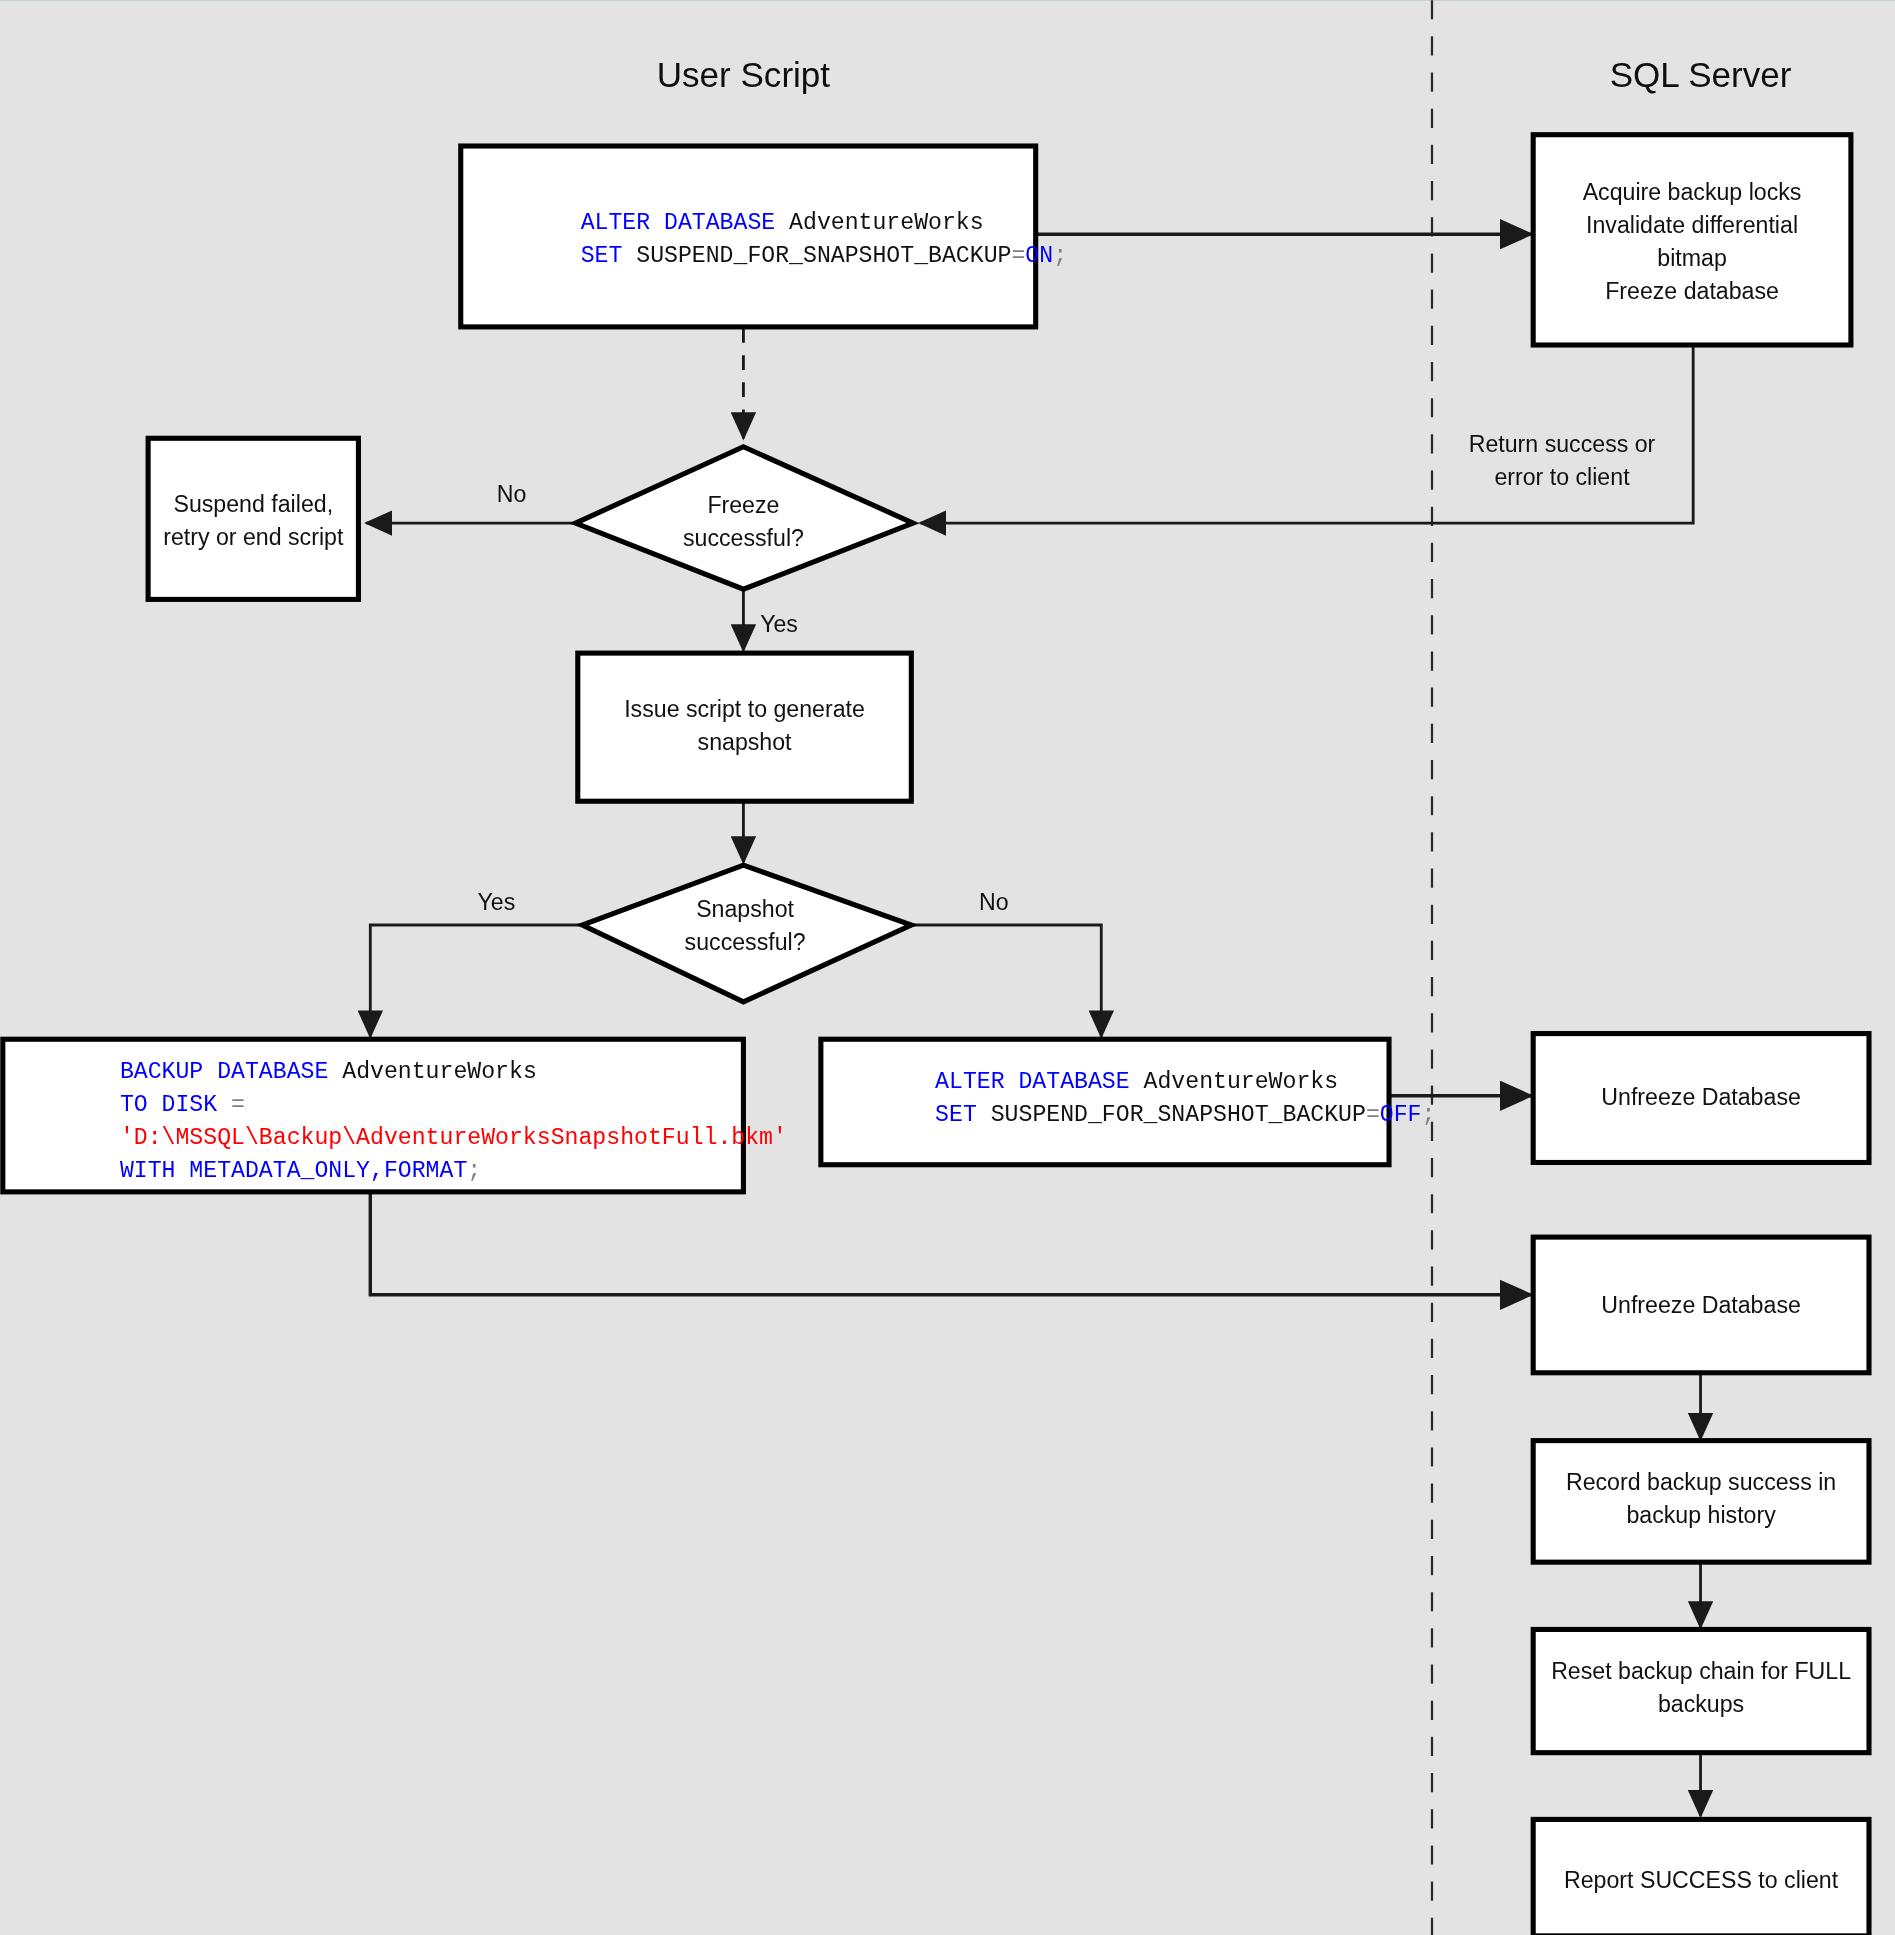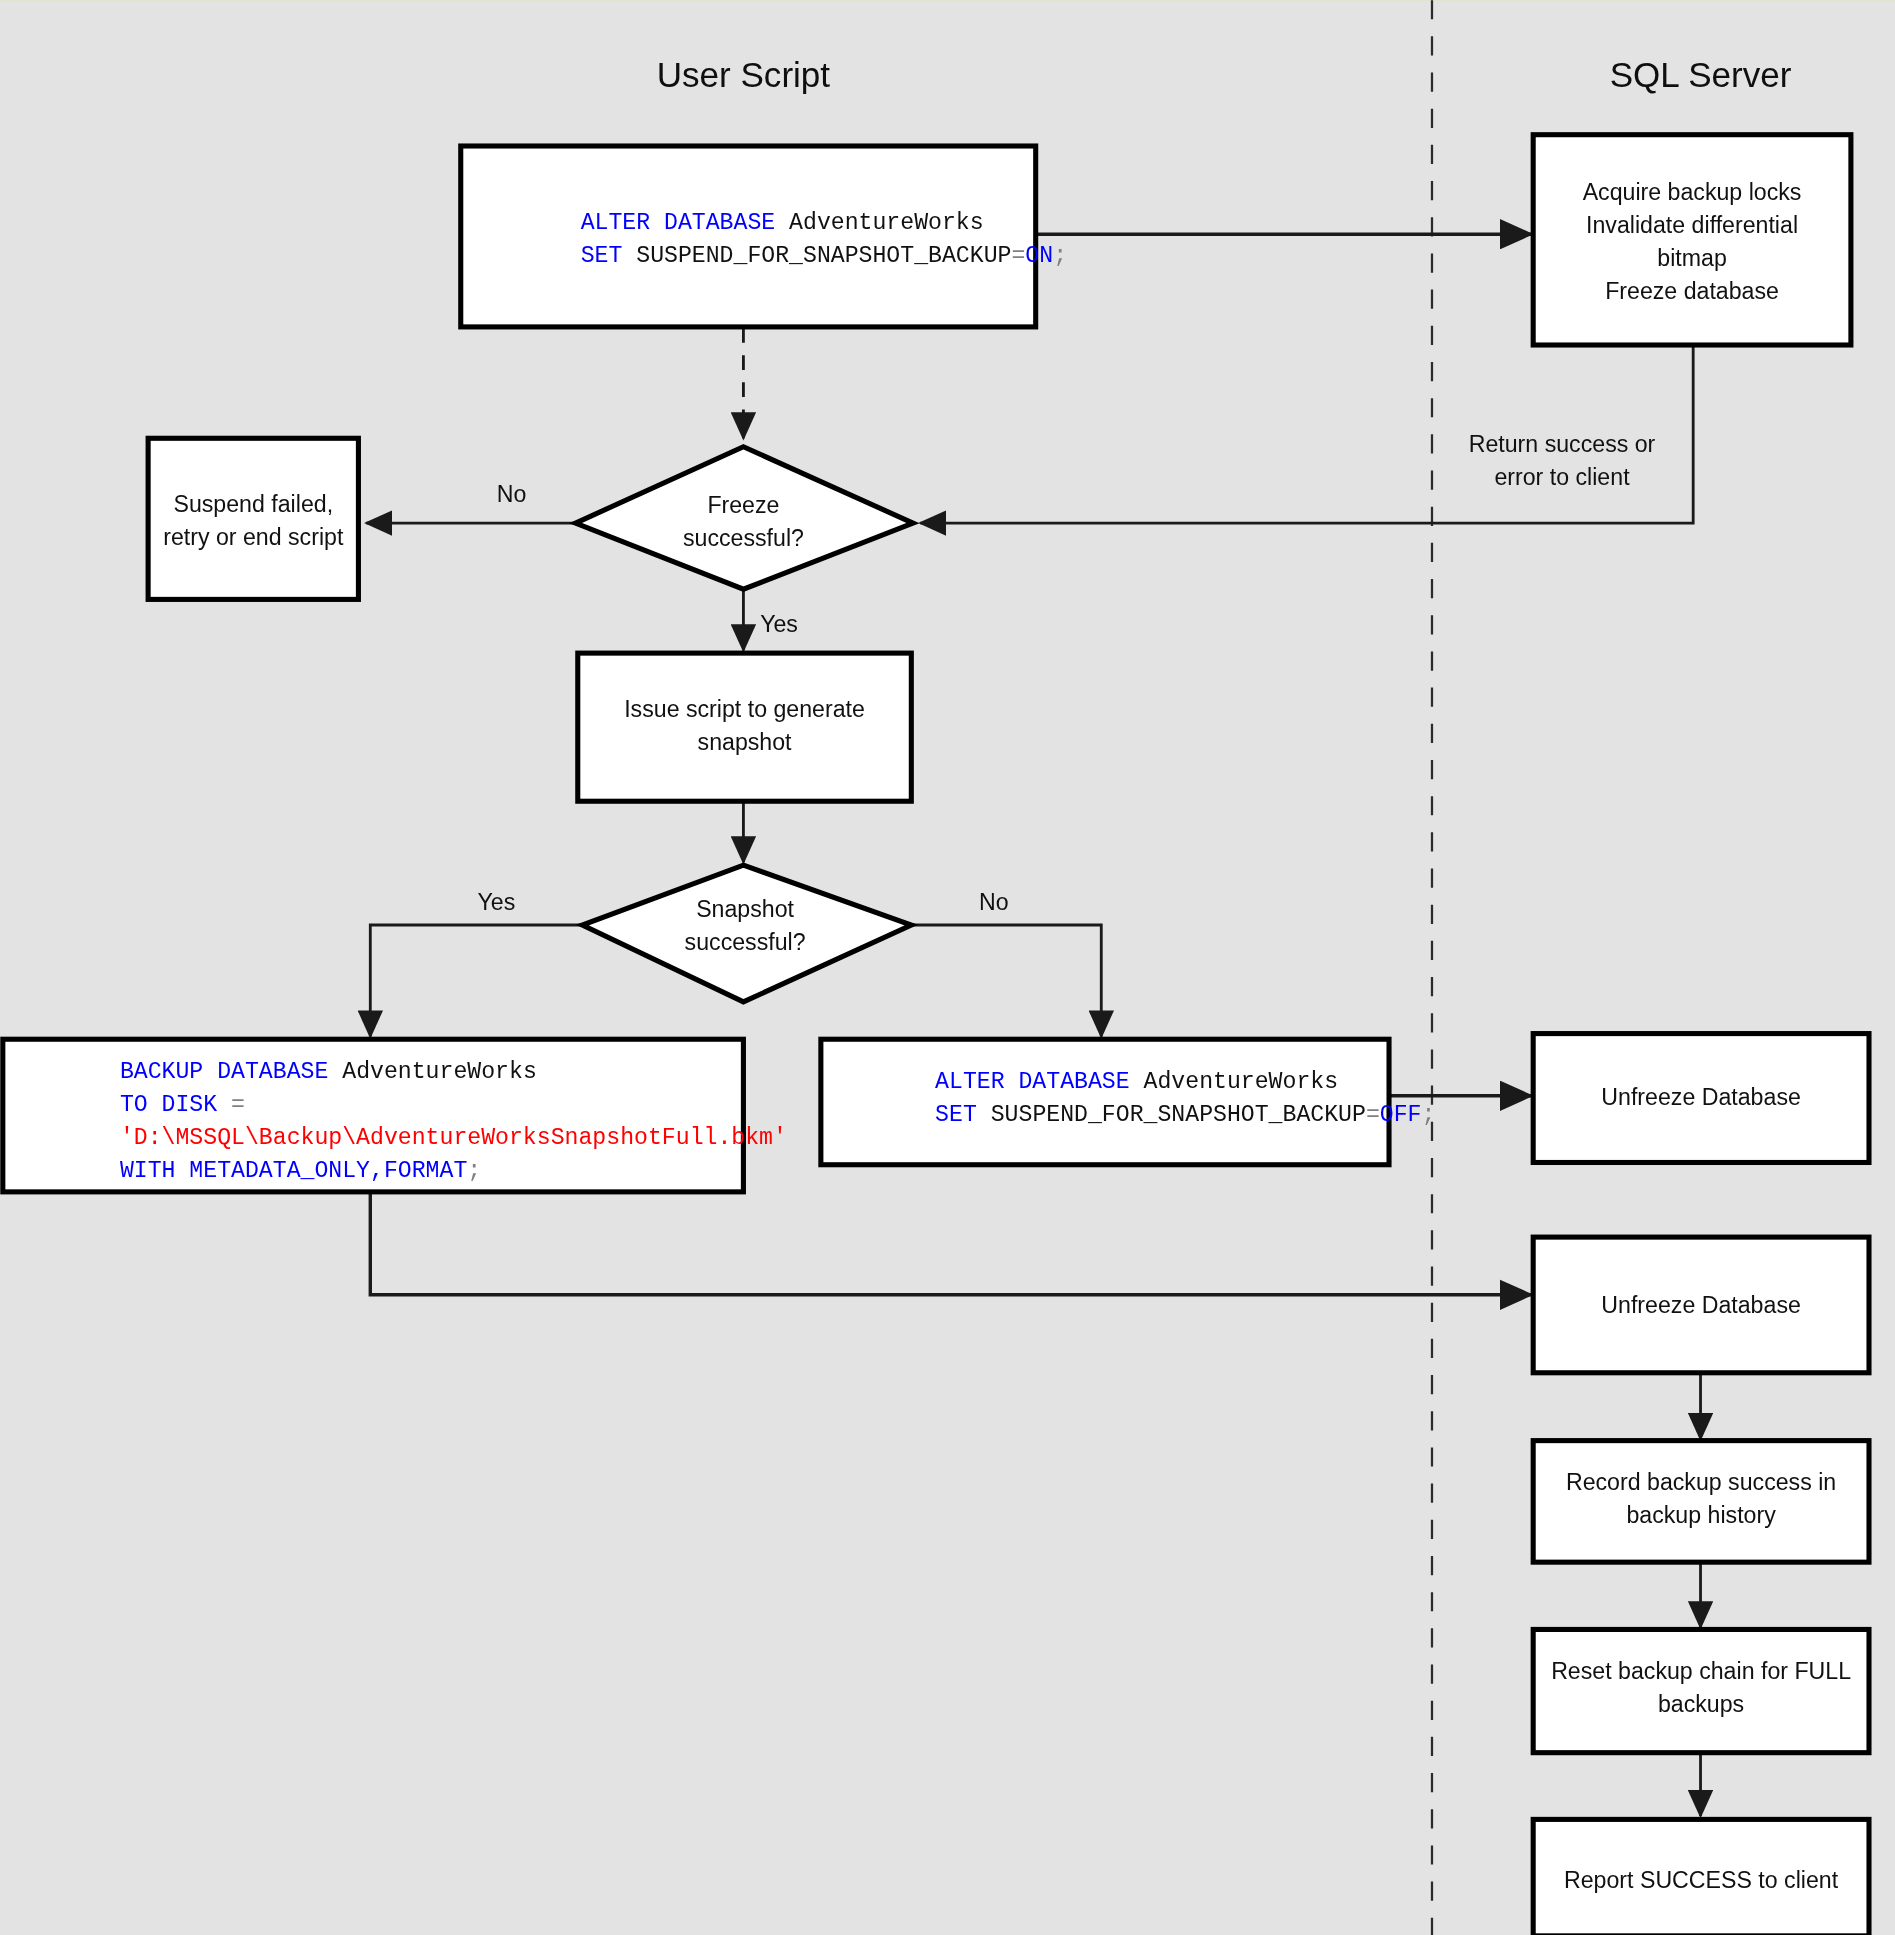--- a/index.html
+++ b/index.html
@@ -2,21 +2,21 @@
 <html style="font-size:9px"><head>
 <meta charset="utf-8">
 <style>
   html,body{margin:0;padding:0;background:#e3e3e3;}
   body{
     width:1895px;height:1936px;
     font-family:"Liberation Sans",sans-serif;
     overflow:hidden;
     position:relative;
   }
-  #stage{position:absolute;inset:0;width:1895px;height:1936px;background:#bef264;}
+  #stage{position:absolute;inset:0;width:1895px;height:1936px;background:#15803d;}
   svg#diagram{position:absolute;top:0;left:0;width:1895px;height:1936px;display:block;}
   .lane-title{
     font-family:"Liberation Sans",sans-serif;
     font-size:62px;fill:#0f0f0f;text-anchor:middle;
     dominant-baseline:middle;
   }
   .nodebox{fill:#ffffff;stroke:#000000;stroke-width:9;}
   .diamond{fill:#ffffff;stroke:#000000;stroke-width:9;}
   .nodetext{
     font-family:"Liberation Sans",sans-serif;

